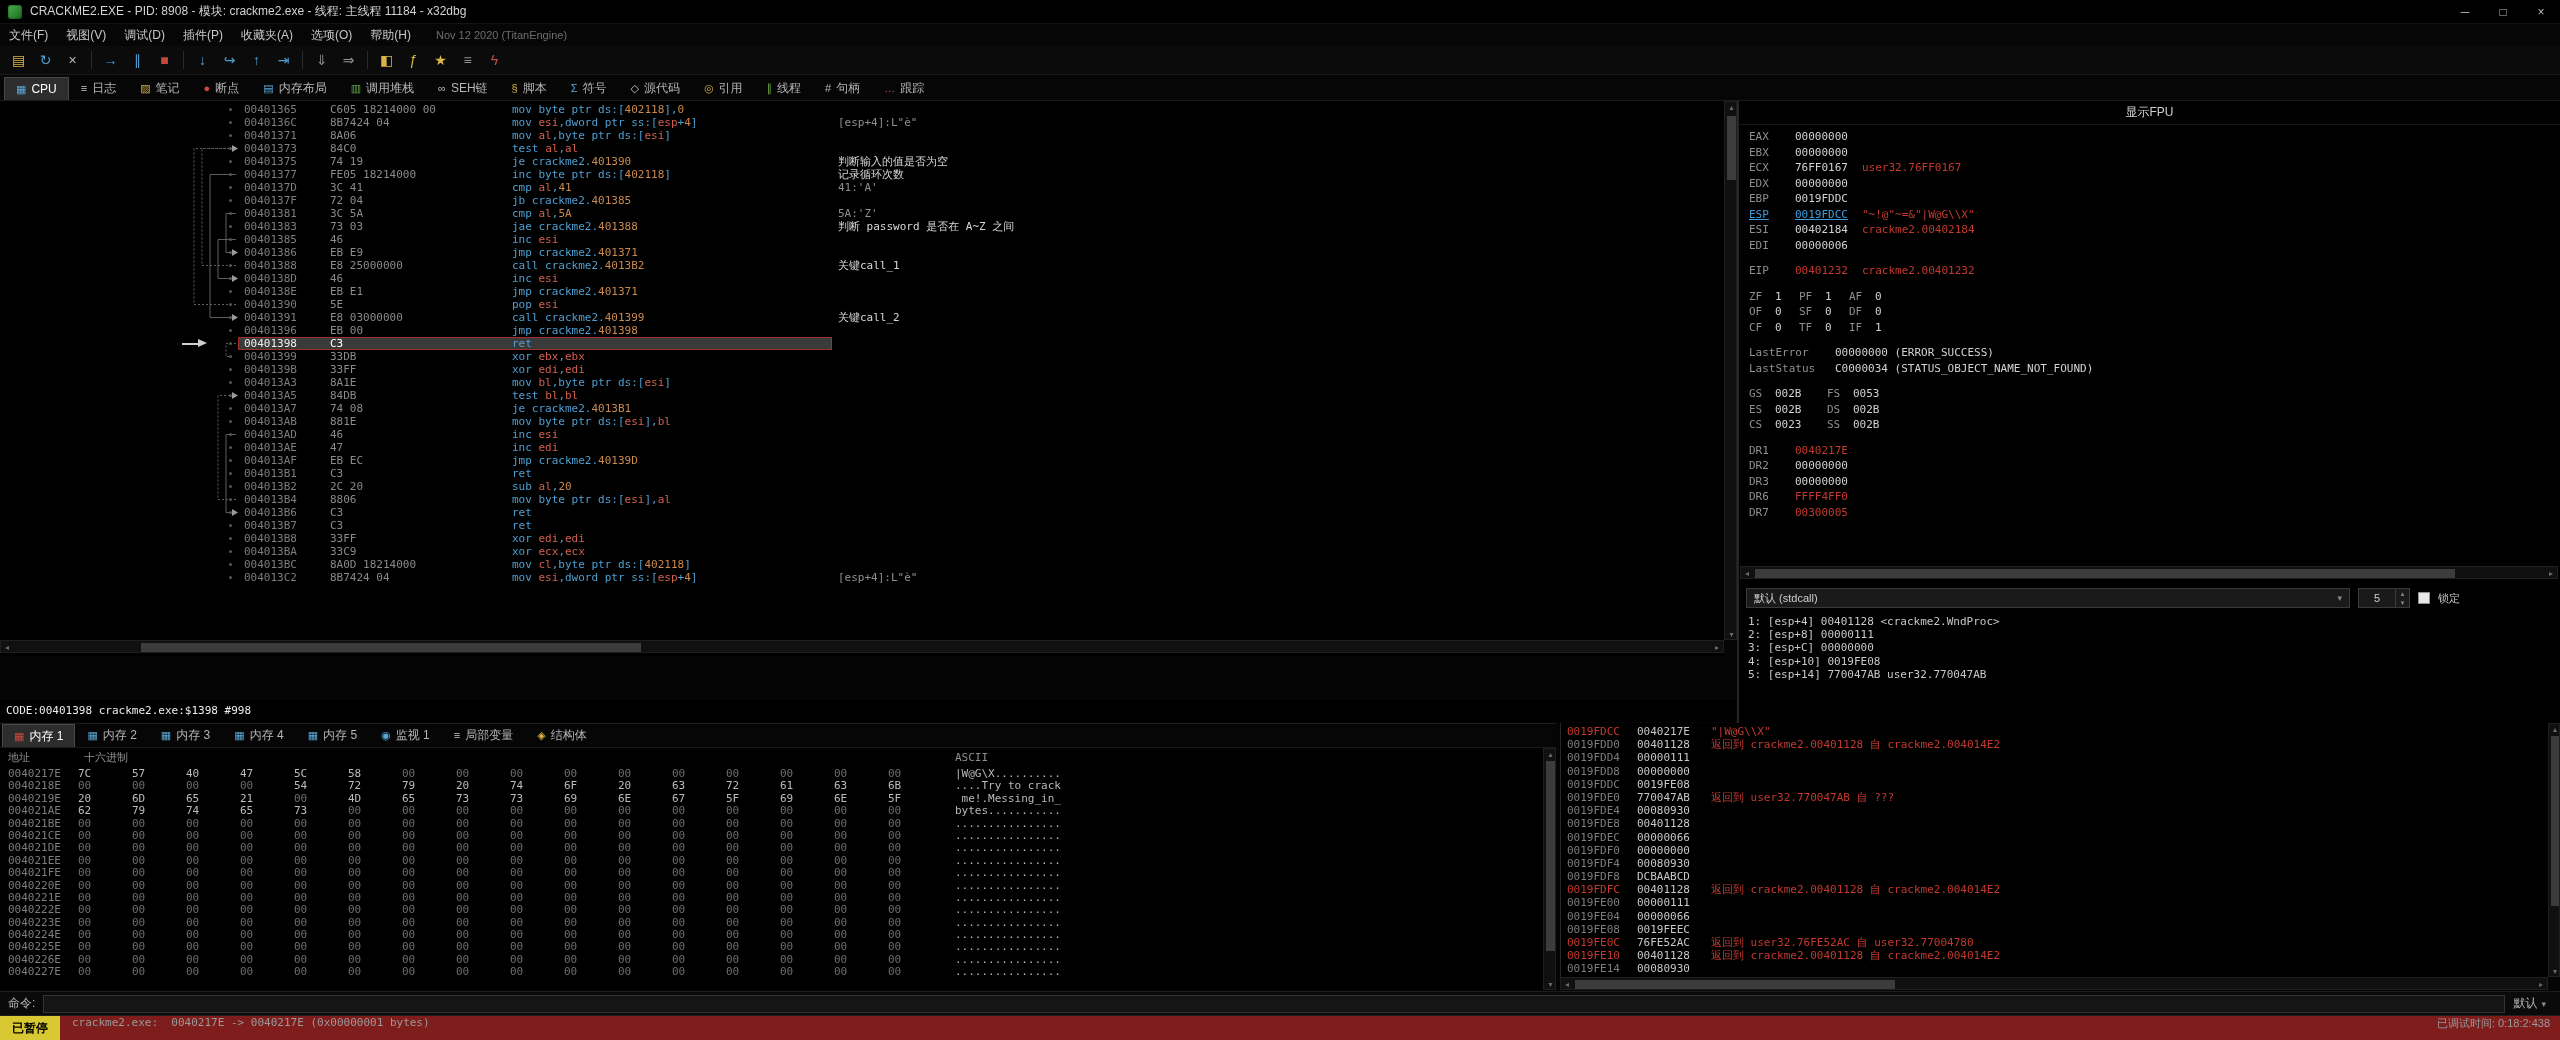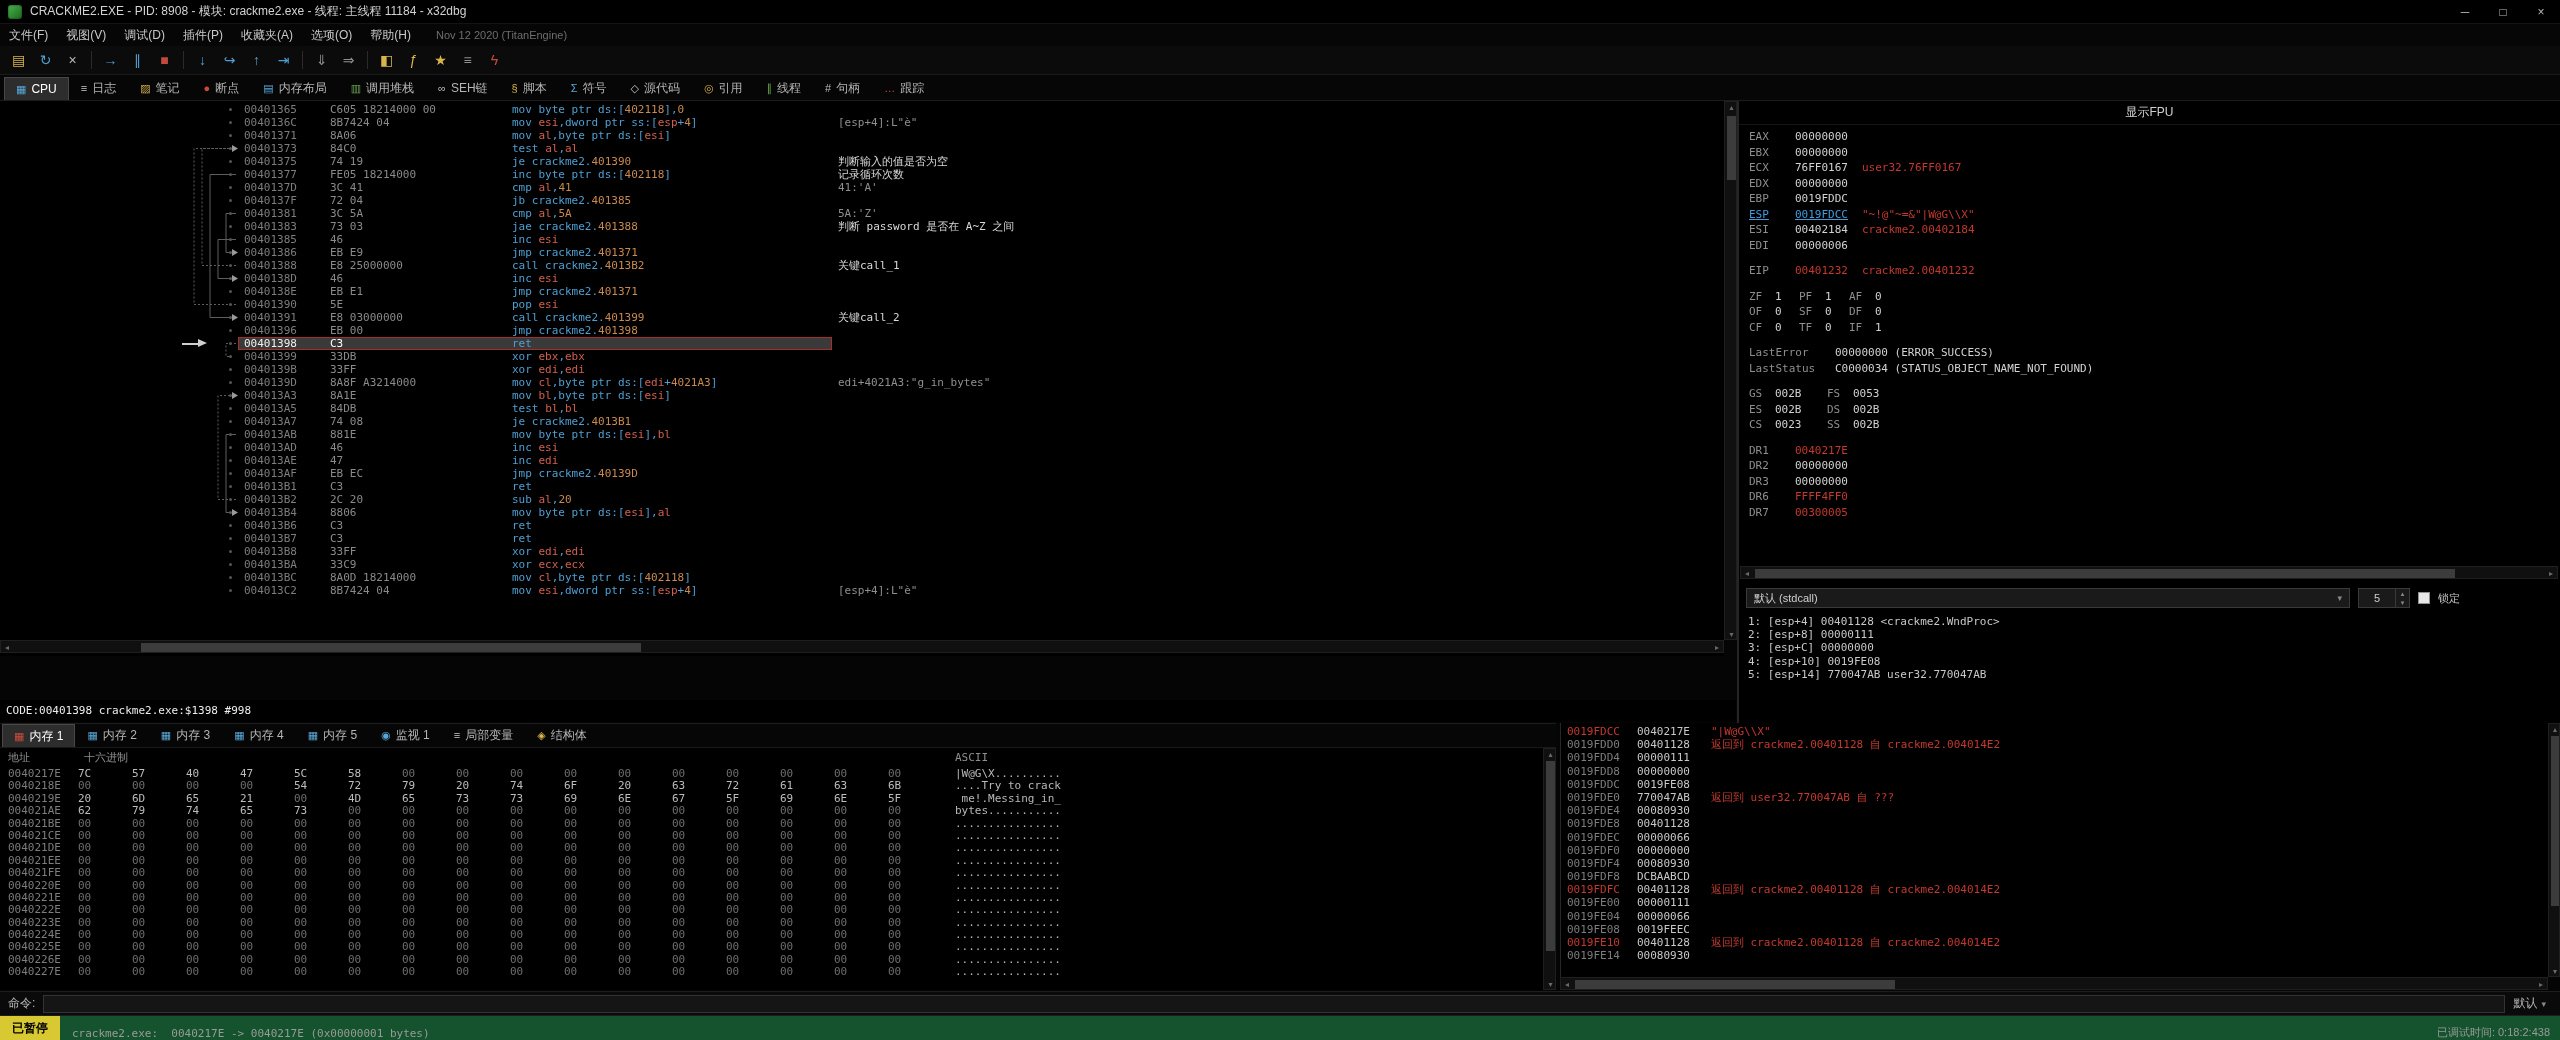--- a/index.html
+++ b/index.html
@@ -95,21 +95,21 @@
 .srow{position:relative;height:13.2px;line-height:13.2px;font-size:11px;white-space:pre}
 .ss-addr{position:absolute;left:6px;color:#7d7d7d}
 .ss-val{position:absolute;left:76px;color:#c8c8c8}
 .ss-note{position:absolute;left:150px;color:#c8c8c8}
 .ss-addr.red,.ss-note.red{color:#c3392e}
 
 #cmdrow{position:absolute;left:0;top:991px;width:2560px;height:24px;background:#0a0a0a;border-top:1px solid #1e1e1e;display:flex;align-items:center;gap:8px;padding:0 8px;font-size:12px;color:#b8b8b8}
 #cmd-input{flex:1;height:18px;background:#151515;border:1px solid #333;color:#ddd;font-family:"DejaVu Sans Mono",monospace;font-size:11px;padding:0 5px;outline:none}
 #cmd-profile{display:flex;align-items:center;gap:4px;padding-right:6px}
 
-#statusbar{position:absolute;left:0;top:1015px;width:2560px;height:25px;background:#14532d;border-top:1px solid #1e1e1e;display:flex;align-items:flex-end;font-size:12px}
+#statusbar{position:absolute;left:0;top:1015px;width:2560px;height:25px;background:#7f1d1d;border-top:1px solid #1e1e1e;display:flex;align-items:flex-start;font-size:12px}
 #status-badge{background:#d8c832;color:#000;padding:0 12px;height:100%;display:flex;align-items:center;font-weight:bold}
 #status-log{margin-left:12px;color:#9a9a9a;font-family:"DejaVu Sans Mono",monospace;font-size:11px;white-space:pre}
 #status-time{margin-left:auto;margin-right:10px;color:#9a9a9a;font-size:11px}
 </style>
 </head>
 <body>
 
 <div id="root">
 
   <div id="titlebar">
@@ -254,21 +254,20 @@
         <div class="drow"><span class="dot"></span><span class="da">00401386</span><span class="db">EB E9</span><span class="di">jmp crackme2.<span class="t-num">401371</span></span></div>
         <div class="drow"><span class="dot"></span><span class="da">00401388</span><span class="db">E8 25000000</span><span class="di">call crackme2.<span class="t-num">4013B2</span></span><span class="dc user">关键call_1</span></div>
         <div class="drow"><span class="dot"></span><span class="da">0040138D</span><span class="db">46</span><span class="di">inc <span class="t-reg">esi</span></span></div>
         <div class="drow"><span class="dot"></span><span class="da">0040138E</span><span class="db">EB E1</span><span class="di">jmp crackme2.<span class="t-num">401371</span></span></div>
         <div class="drow"><span class="dot"></span><span class="da">00401390</span><span class="db">5E</span><span class="di">pop <span class="t-reg">esi</span></span></div>
         <div class="drow"><span class="dot"></span><span class="da">00401391</span><span class="db">E8 03000000</span><span class="di">call crackme2.<span class="t-num">401399</span></span><span class="dc user">关键call_2</span></div>
         <div class="drow"><span class="dot"></span><span class="da">00401396</span><span class="db">EB 00</span><span class="di">jmp crackme2.<span class="t-num">401398</span></span></div>
         <div class="drow sel"><div class="hl"></div><div class="cur-tail"></div><div class="cur-arrow"></div><span class="dot"></span><span class="da">00401398</span><span class="db">C3</span><span class="di">ret</span></div>
         <div class="drow"><span class="dot"></span><span class="da">00401399</span><span class="db">33DB</span><span class="di">xor <span class="t-reg">ebx</span>,<span class="t-reg">ebx</span></span></div>
         <div class="drow"><span class="dot"></span><span class="da">0040139B</span><span class="db">33FF</span><span class="di">xor <span class="t-reg">edi</span>,<span class="t-reg">edi</span></span></div>
-        <div class="drow"><span class="dot"></span><span class="da">0040139D</span><span class="db">8A8F A3214000</span><span class="di">mov <span class="t-reg">cl</span>,byte ptr ds:[<span class="t-reg">edi</span>+<span class="t-num">4021A3</span>]</span><span class="dc">edi+4021A3:"g_in_bytes"</span></div>
         <div class="drow"><span class="dot"></span><span class="da">004013A3</span><span class="db">8A1E</span><span class="di">mov <span class="t-reg">bl</span>,byte ptr ds:[<span class="t-reg">esi</span>]</span></div>
         <div class="drow"><span class="dot"></span><span class="da">004013A5</span><span class="db">84DB</span><span class="di">test <span class="t-reg">bl</span>,<span class="t-reg">bl</span></span></div>
         <div class="drow"><span class="dot"></span><span class="da">004013A7</span><span class="db">74 08</span><span class="di">je crackme2.<span class="t-num">4013B1</span></span></div>
         <div class="drow"><span class="dot"></span><span class="da">004013AB</span><span class="db">881E</span><span class="di">mov byte ptr ds:[<span class="t-reg">esi</span>],<span class="t-reg">bl</span></span></div>
         <div class="drow"><span class="dot"></span><span class="da">004013AD</span><span class="db">46</span><span class="di">inc <span class="t-reg">esi</span></span></div>
         <div class="drow"><span class="dot"></span><span class="da">004013AE</span><span class="db">47</span><span class="di">inc <span class="t-reg">edi</span></span></div>
         <div class="drow"><span class="dot"></span><span class="da">004013AF</span><span class="db">EB EC</span><span class="di">jmp crackme2.<span class="t-num">40139D</span></span></div>
         <div class="drow"><span class="dot"></span><span class="da">004013B1</span><span class="db">C3</span><span class="di">ret</span></div>
         <div class="drow"><span class="dot"></span><span class="da">004013B2</span><span class="db">2C 20</span><span class="di">sub <span class="t-reg">al</span>,<span class="t-num">20</span></span></div>
         <div class="drow"><span class="dot"></span><span class="da">004013B4</span><span class="db">8806</span><span class="di">mov byte ptr ds:[<span class="t-reg">esi</span>],<span class="t-reg">al</span></span></div>
@@ -435,20 +434,21 @@
         <div class="srow"><span class="ss-addr">0019FDE4</span><span class="ss-val">00080930</span></div>
         <div class="srow"><span class="ss-addr">0019FDE8</span><span class="ss-val">00401128</span></div>
         <div class="srow"><span class="ss-addr">0019FDEC</span><span class="ss-val">00000066</span></div>
         <div class="srow"><span class="ss-addr">0019FDF0</span><span class="ss-val">00000000</span></div>
         <div class="srow"><span class="ss-addr">0019FDF4</span><span class="ss-val">00080930</span></div>
         <div class="srow"><span class="ss-addr">0019FDF8</span><span class="ss-val">DCBAABCD</span></div>
         <div class="srow"><span class="ss-addr red">0019FDFC</span><span class="ss-val">00401128</span><span class="ss-note red">返回到 crackme2.00401128 自 crackme2.004014E2</span></div>
         <div class="srow"><span class="ss-addr">0019FE00</span><span class="ss-val">00000111</span></div>
         <div class="srow"><span class="ss-addr">0019FE04</span><span class="ss-val">00000066</span></div>
         <div class="srow"><span class="ss-addr">0019FE08</span><span class="ss-val">0019FEEC</span></div>
+        <div class="srow"><span class="ss-addr red">0019FE0C</span><span class="ss-val">76FE52AC</span><span class="ss-note red">返回到 user32.76FE52AC 自 user32.77004780</span></div>
         <div class="srow"><span class="ss-addr red">0019FE10</span><span class="ss-val">00401128</span><span class="ss-note red">返回到 crackme2.00401128 自 crackme2.004014E2</span></div>
         <div class="srow"><span class="ss-addr">0019FE14</span><span class="ss-val">00080930</span></div>
       </div>
   </div>
   <div class="sb" style="left:2548px;top:723px;width:12px;height:254px">
     <div class="sb-btn" style="left:0;top:0;width:12px;height:10px">▴</div>
     <div class="sb-thumb" style="left:2px;top:12px;width:8px;height:170px"></div>
     <div class="sb-btn" style="left:0;bottom:0;width:12px;height:10px">▾</div>
   </div>
   <div class="sb" style="left:1560px;top:977px;width:988px;height:13px">

